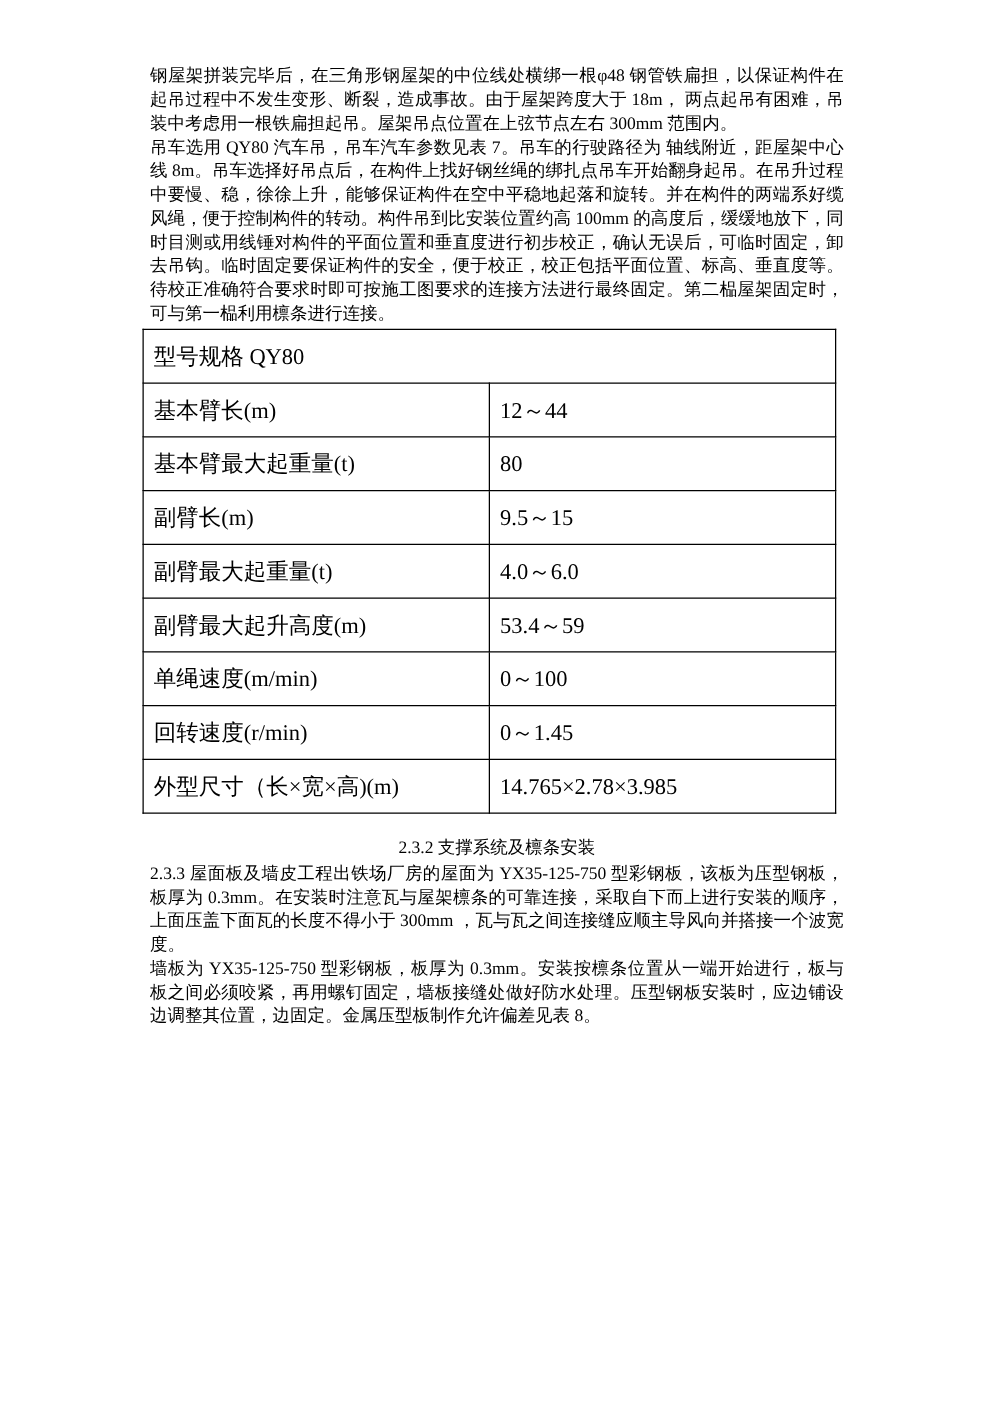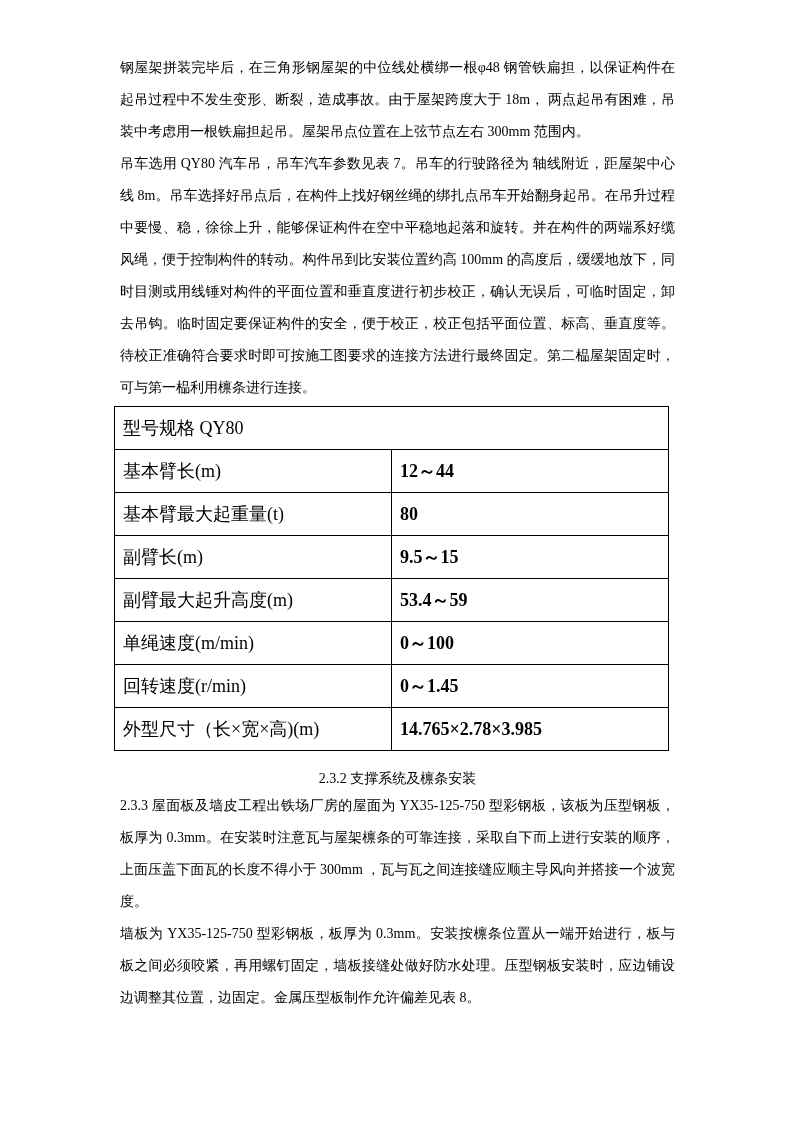--- a/index.html
+++ b/index.html
@@ -14,21 +14,21 @@
     box-sizing: border-box;
     background: #ffffff;
     color: #000000;
     font-family: "Liberation Serif", "DejaVu Serif", serif;
     font-size: 14px;
     padding: 52px 118px 0 120px;
     overflow: hidden;
   }
   .para {
     margin: 0;
-    line-height: 32px;
+    line-height: 19px;
     text-align: justify;
     word-break: break-all;
   }
   .caption {
     margin: 0;
     line-height: 23px;
     padding-left: 16px;
   }
   table.params {
     border-collapse: collapse;
@@ -38,21 +38,21 @@
   }
   table.params td {
     border: 1px solid #000000;
     height: 38px;
     padding: 2px 8px;
     vertical-align: middle;
     font-size: 18px;
     line-height: 18px;
   }
   td.col-label { width: 65%; }
-  td.col-value { width: 35%; font-weight: bold; }
+  td.col-value { width: 35%; }
   .heading {
     margin: 16px 0 0 0;
     line-height: 23px;
     text-align: center;
   }
 </style>
 </head>
 <body>
 
 <div class="page">
@@ -73,20 +73,24 @@
       </tr>
       <tr>
         <td class="col-label">基本臂最大起重量(t)</td>
         <td class="col-value">80</td>
       </tr>
       <tr>
         <td class="col-label">副臂长(m)</td>
         <td class="col-value">9.5～15</td>
       </tr>
       <tr>
+        <td class="col-label">副臂最大起重量(t)</td>
+        <td class="col-value">4.0～6.0</td>
+      </tr>
+      <tr>
         <td class="col-label">副臂最大起升高度(m)</td>
         <td class="col-value">53.4～59</td>
       </tr>
       <tr>
         <td class="col-label">单绳速度(m/min)</td>
         <td class="col-value">0～100</td>
       </tr>
       <tr>
         <td class="col-label">回转速度(r/min)</td>
         <td class="col-value">0～1.45</td>

